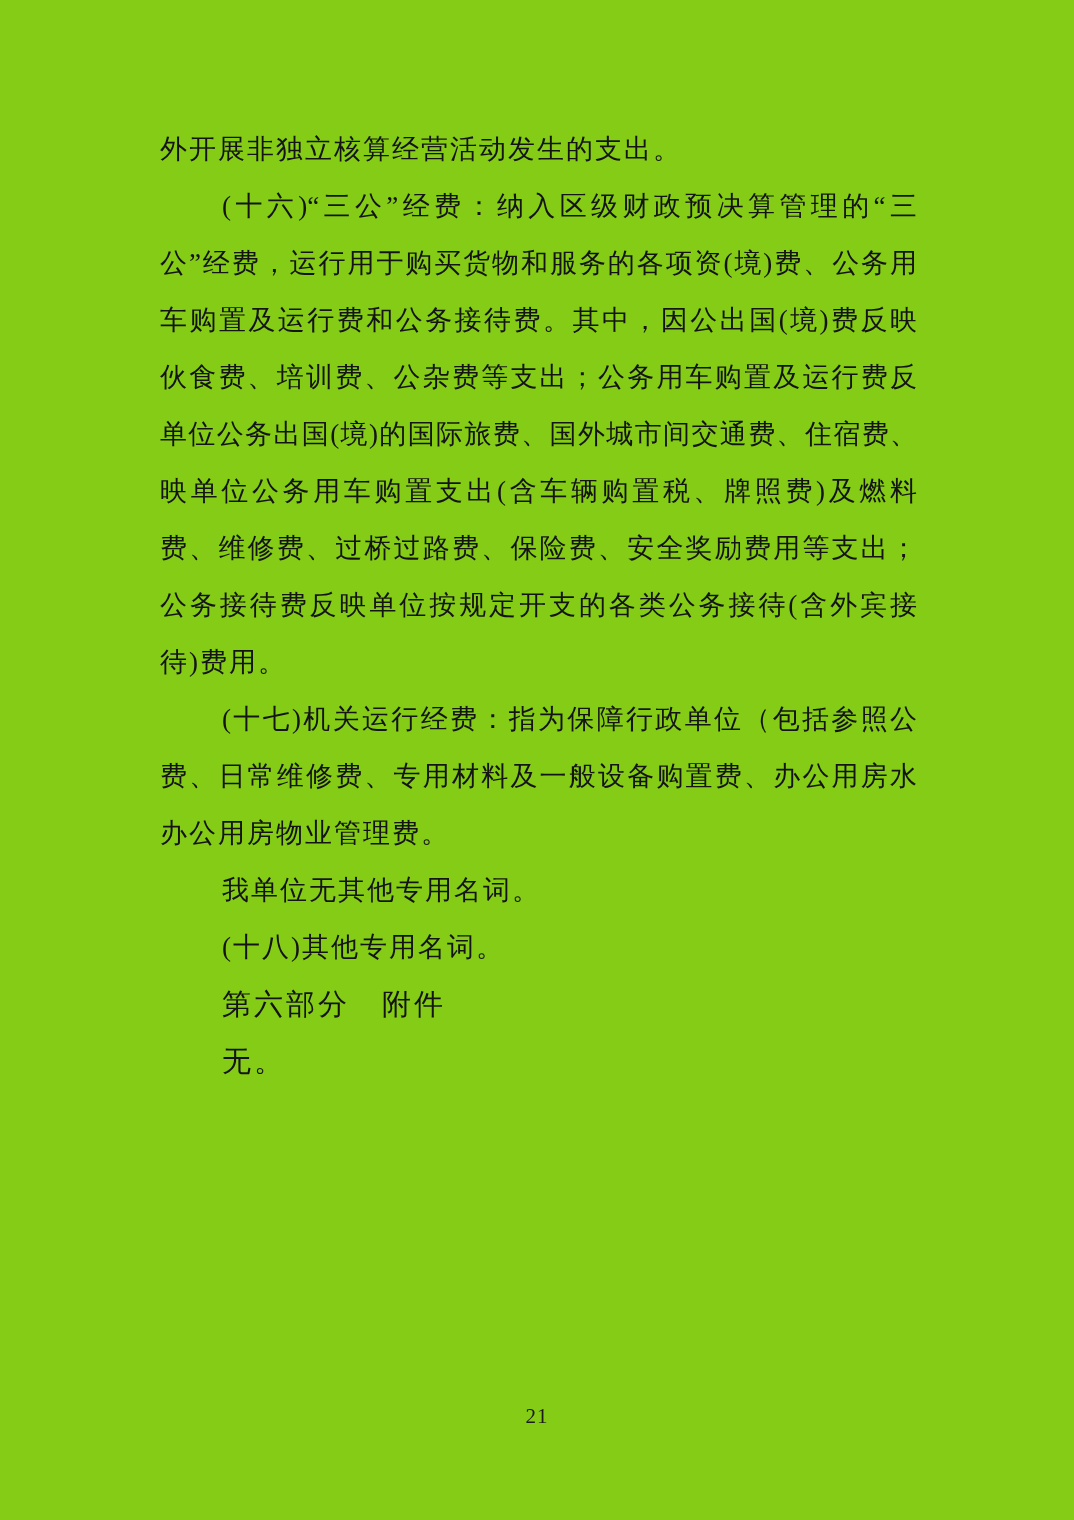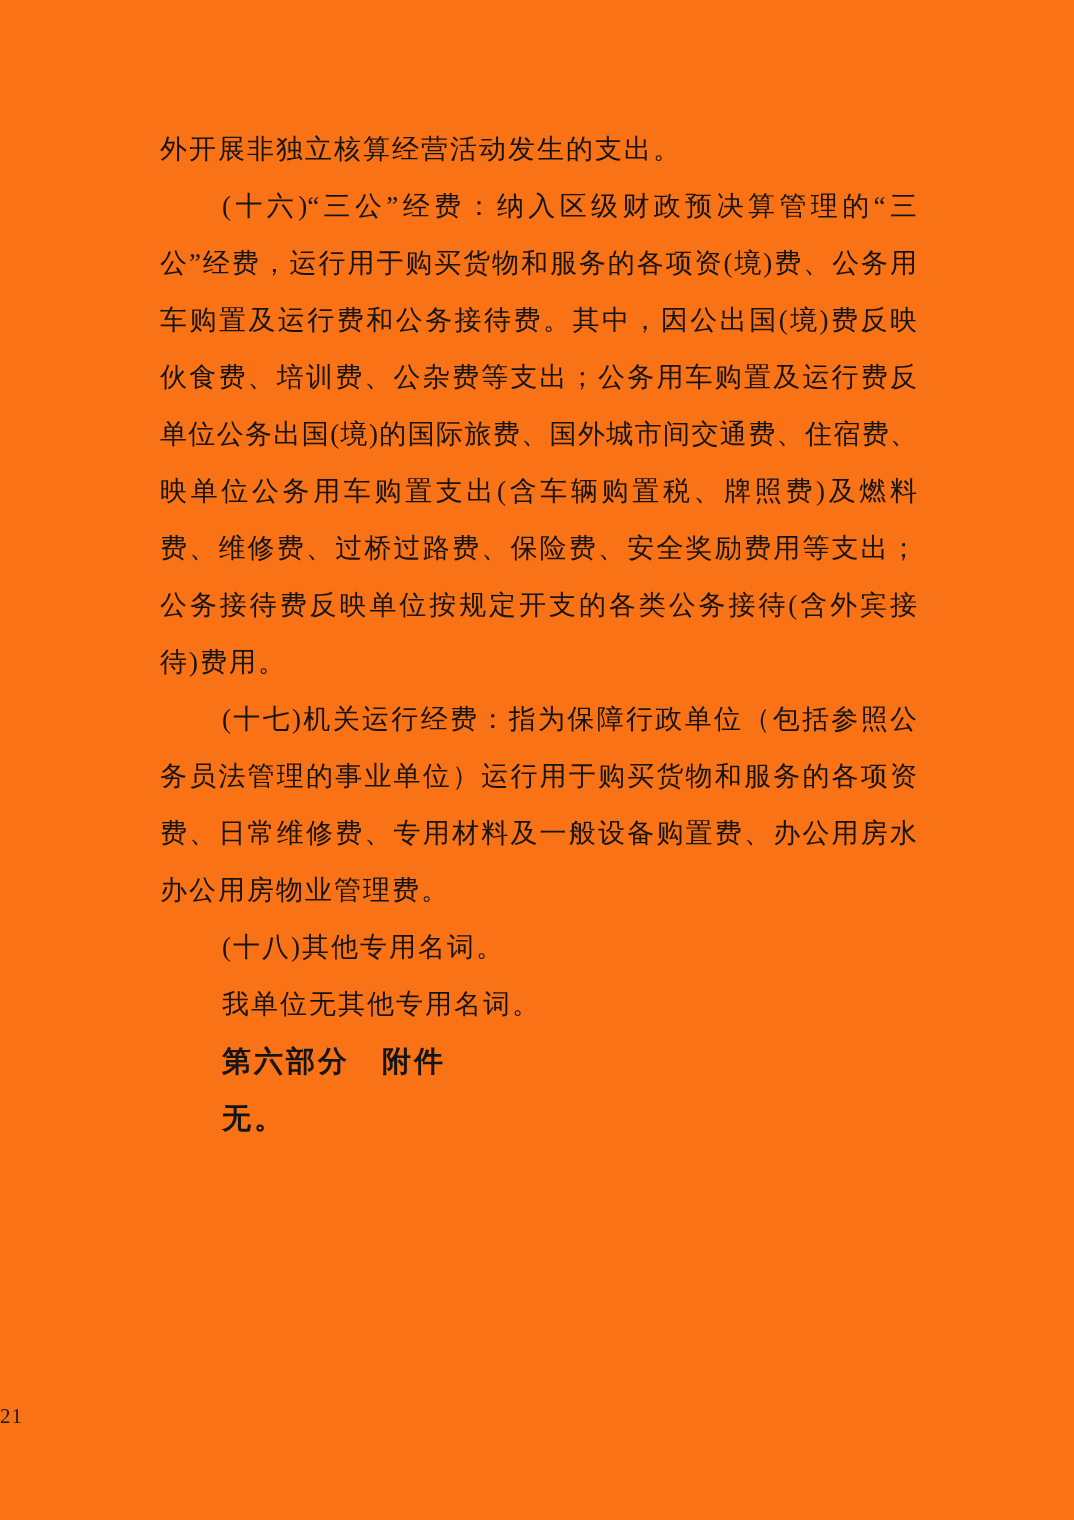--- a/index.html
+++ b/index.html
@@ -7,21 +7,21 @@
     padding: 0;
     background: #ffffff;
     width: 1074px;
     height: 1520px;
     overflow: hidden;
   }
   .page {
     position: relative;
     width: 1074px;
     height: 1520px;
-    background: #f97316;
+    background: #84cc16;
     color: #111111;
   }
   .text-block {
     position: absolute;
     left: 160px;
     top: 121px;
     width: 757px;
   }
   .line {
     font-family: "Liberation Serif", "DejaVu Serif", serif;
@@ -37,30 +37,30 @@
     white-space: normal;
     text-align: justify;
     text-align-last: justify;
     letter-spacing: 0px;
   }
   .line.indent {
     text-indent: 62px;
   }
   .line.heading {
     font-family: "Liberation Sans", "DejaVu Sans", sans-serif;
-    font-weight: bold;
+    font-weight: normal;
     font-size: 29px;
     letter-spacing: 3px;
   }
   .page-number {
     position: absolute;
     left: 0;
     top: 1404px;
     width: 1074px;
-    text-align: left;
+    text-align: center;
     font-family: "Liberation Serif", "DejaVu Serif", serif;
     font-size: 21px;
     color: #1a1a1a;
     letter-spacing: 1px;
   }
 </style>
 </head>
 <body>
 
 <div class="page">
@@ -69,23 +69,22 @@
     <div class="line fill indent">(十六)“三公”经费：纳入区级财政预决算管理的“三</div>
     <div class="line fill">公”经费，运行用于购买货物和服务的各项资(境)费、公务用</div>
     <div class="line fill">车购置及运行费和公务接待费。其中，因公出国(境)费反映</div>
     <div class="line fill">伙食费、培训费、公杂费等支出；公务用车购置及运行费反</div>
     <div class="line fill">单位公务出国(境)的国际旅费、国外城市间交通费、住宿费、</div>
     <div class="line fill">映单位公务用车购置支出(含车辆购置税、牌照费)及燃料</div>
     <div class="line fill">费、维修费、过桥过路费、保险费、安全奖励费用等支出；</div>
     <div class="line fill">公务接待费反映单位按规定开支的各类公务接待(含外宾接</div>
     <div class="line">待)费用。</div>
     <div class="line fill indent">(十七)机关运行经费：指为保障行政单位（包括参照公</div>
-    <div class="line fill">务员法管理的事业单位）运行用于购买货物和服务的各项资</div>
     <div class="line fill">费、日常维修费、专用材料及一般设备购置费、办公用房水</div>
     <div class="line">办公用房物业管理费。</div>
+    <div class="line indent">我单位无其他专用名词。</div>
     <div class="line indent">(十八)其他专用名词。</div>
-    <div class="line indent">我单位无其他专用名词。</div>
     <div class="line indent heading">第六部分　附件</div>
     <div class="line indent heading">无。</div>
   </div>
 
   <div class="page-number">21</div>
 </div>
 
 </body></html>

